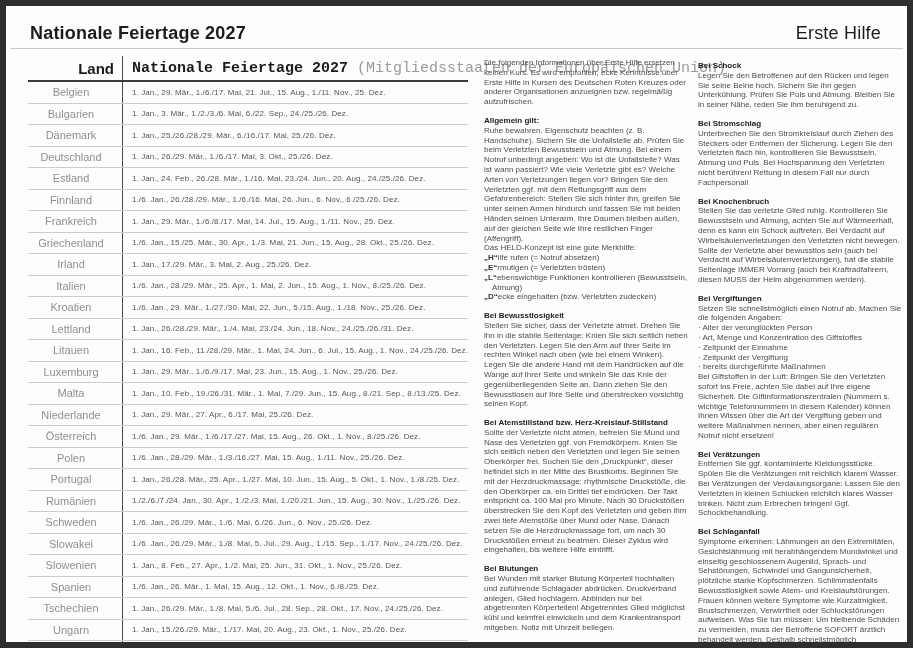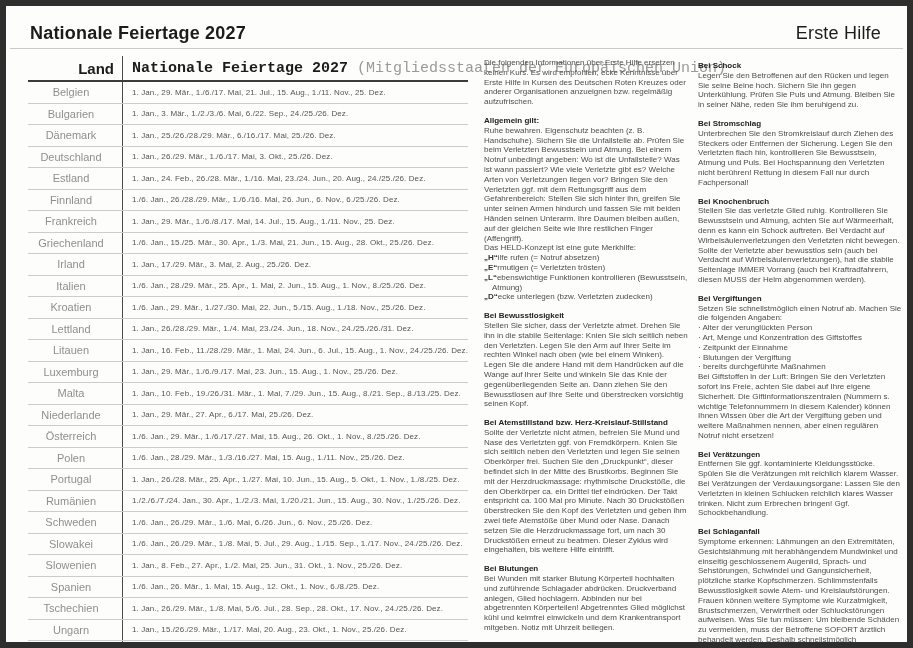--- a/index.html
+++ b/index.html
@@ -188,21 +188,21 @@
       <p>Die folgenden Informationen über Erste Hilfe ersetzen keinen Kurs. Es wird empfohlen, ecke Kenntnisse über Erste Hilfe in Kursen des Deutschen Roten Kreuzes oder anderer Organisationen anzueignen bzw. regelmäßig aufzufrischen.</p>
 
       <h3>Allgemein gilt:</h3>
       <p>Ruhe bewahren. Eigenschutz beachten (z. B. Handschuhe). Sichern Sie die Unfallstelle ab. Prüfen Sie beim Verletzten Bewusstsein und Atmung. Bei einem Notruf unbedingt angeben: Wo ist die Unfallstelle? Was ist wann passiert? Wie viele Verletzte gibt es? Welche Arten von Verletzungen liegen vor? Bringen Sie den Verletzten ggf. mit dem Rettungsgriff aus dem Gefahrenbereich: Stellen Sie sich hinter ihn, greifen Sie unter seinen Armen hindurch und fassen Sie mit beiden Händen seinen Unterarm. Ihre Daumen bleiben außen, auf der gleichen Seite wie Ihre restlichen Finger (Affengriff).</p>
       <p>Das HELD-Konzept ist eine gute Merkhilfe:</p>
       <div>
 
       <div class="held-line"><b>„H“</b><span>ilfe rufen (= Notruf absetzen)</span></div>
           <div class="held-line"><b>„E“</b><span>rmutigen (= Verletzten trösten)</span></div>
           <div class="held-line"><b>„L“</b><span>ebenswichtige Funktionen kontrollieren (Bewusstsein, Atmung)</span></div>
-          <div class="held-line"><b>„D“</b><span>ecke unterlegen (bzw. Verletzten zudecken)</span></div>
+          <div class="held-line"><b>„D“</b><span>ecke eingehalten (bzw. Verletzten zudecken)</span></div>
         </div>
 
       <h3>Bei Bewusstlosigkeit</h3>
       <p>Stellen Sie sicher, dass der Verletzte atmet. Drehen Sie ihn in die stabile Seitenlage: Knien Sie sich seitlich neben den Verletzten. Legen Sie den Arm auf Ihrer Seite im rechten Winkel nach oben (wie bei einem Winken). Legen Sie die andere Hand mit dem Handrücken auf die Wange auf Ihrer Seite und winkeln Sie das Knie der gegenüberliegenden Seite an. Dann ziehen Sie den Bewusstlosen auf Ihre Seite und überstrecken vorsichtig seinen Kopf.</p>
 
       <h3>Bei Atemstillstand bzw. Herz-Kreislauf-Stillstand</h3>
       <p>Sollte der Verletzte nicht atmen, befreien Sie Mund und Nase des Verletzten ggf. von Fremdkörpern. Knien Sie sich seitlich neben den Verletzten und legen Sie seinen Oberkörper frei. Suchen Sie den „Druckpunkt“, dieser befindet sich in der Mitte des Brustkorbs. Beginnen Sie mit der Herzdruckmassage: rhythmische Druckstöße, die den Oberkörper ca. ein Drittel tief eindrücken. Der Takt entspricht ca. 100 Mal pro Minute. Nach 30 Druckstößen überstrecken Sie den Kopf des Verletzten und geben ihm zwei tiefe Atemstöße über Mund oder Nase. Danach setzen Sie die Herzdruckmassage fort, um nach 30 Druckstößen erneut zu beatmen. Dieser Zyklus wird eingehalten, bis weitere Hilfe eintrifft.</p>
 
       <h3>Bei Blutungen</h3>
       <p>Bei Wunden mit starker Blutung Körperteil hochhalten und zuführende Schlagader abdrücken. Druckverband anlegen, Glied hochlagern. Abbinden nur bei abgetrennten Körperteilen! Abgetrenntes Glied möglichst kühl und keimfrei einwickeln und dem Krankentransport mitgeben. Notiz mit Uhrzeit beilegen.</p>
@@ -221,21 +221,21 @@
       <h3>Bei Knochenbruch</h3>
       <p>Stellen Sie das verletzte Glied ruhig. Kontrollieren Sie Bewusstsein und Atmung, achten Sie auf Wärmeerhalt, denn es kann ein Schock auftreten. Bei Verdacht auf Wirbelsäulenverletzungen den Verletzten nicht bewegen. Sollte der Verletzte aber bewusstlos sein (auch bei Verdacht auf Wirbelsäulenverletzungen), hat die stabile Seitenlage IMMER Vorrang (auch bei Kraftradfahrern, diesen MUSS der Helm abgenommen werden).</p>
 
       <h3>Bei Vergiftungen</h3>
       <p>Setzen Sie schnellstmöglich einen Notruf ab. Machen Sie die folgenden Angaben:</p>
       <div>
 
       <div class="bullet">Alter der verunglückten Person</div>
           <div class="bullet">Art, Menge und Konzentration des Giftstoffes</div>
           <div class="bullet">Zeitpunkt der Einnahme</div>
-          <div class="bullet">Blutungen der Vergiftung</div>
+          <div class="bullet">Zeitpunkt der Vergiftung</div>
           <div class="bullet">bereits durchgeführte Maßnahmen</div>
         </div>
       <p>Bei Giftstoffen in der Luft: Bringen Sie den Verletzten sofort ins Freie, achten Sie dabei auf Ihre eigene Sicherheit. Die Giftinformationszentralen (Nummern s. wichtige Telefonnummern in diesem Kalender) können Ihnen Wissen über die Art der Vergiftung geben und weitere Maßnahmen nennen, aber einen regulären Notruf nicht ersetzen!</p>
 
       <h3>Bei Verätzungen</h3>
       <p>Entfernen Sie ggf. kontaminierte Kleidungsstücke. Spülen Sie die Verätzungen mit reichlich klarem Wasser. Bei Verätzungen der Verdauungsorgane: Lassen Sie den Verletzten in kleinen Schlucken reichlich klares Wasser trinken. Nicht zum Erbrechen bringen! Ggf. Schockbehandlung.</p>
 
       <h3>Bei Schlaganfall</h3>
       <p>Symptome erkennen: Lähmungen an den Extremitäten, Gesichtslähmung mit herabhängendem Mundwinkel und einseitig geschlossenem Augenlid, Sprach- und Sehstörungen, Schwindel und Gangunsicherheit, plötzliche starke Kopfschmerzen. Schlimmstenfalls Bewusstlosigkeit sowie Atem- und Kreislaufstörungen. Frauen können weitere Symptome wie Kurzatmigkeit, Brustschmerzen, Verwirrtheit oder Schluckstörungen aufweisen. Was Sie tun müssen: Um bleibende Schäden zu vermeiden, muss der Betroffene SOFORT ärztlich behandelt werden. Deshalb schnellstmöglich Rettungsdienst alarmieren. Lebenszeichen des Betroffenen kontrollieren, lebensrettende Maßnahmen durchführen. Den Betroffenen – falls bei Bewusstsein – bequem und mit erhöhtem Oberkörper lagern. Einen Bewusstlosen in die stabile Seitenlage bringen.</p>
     </div>

